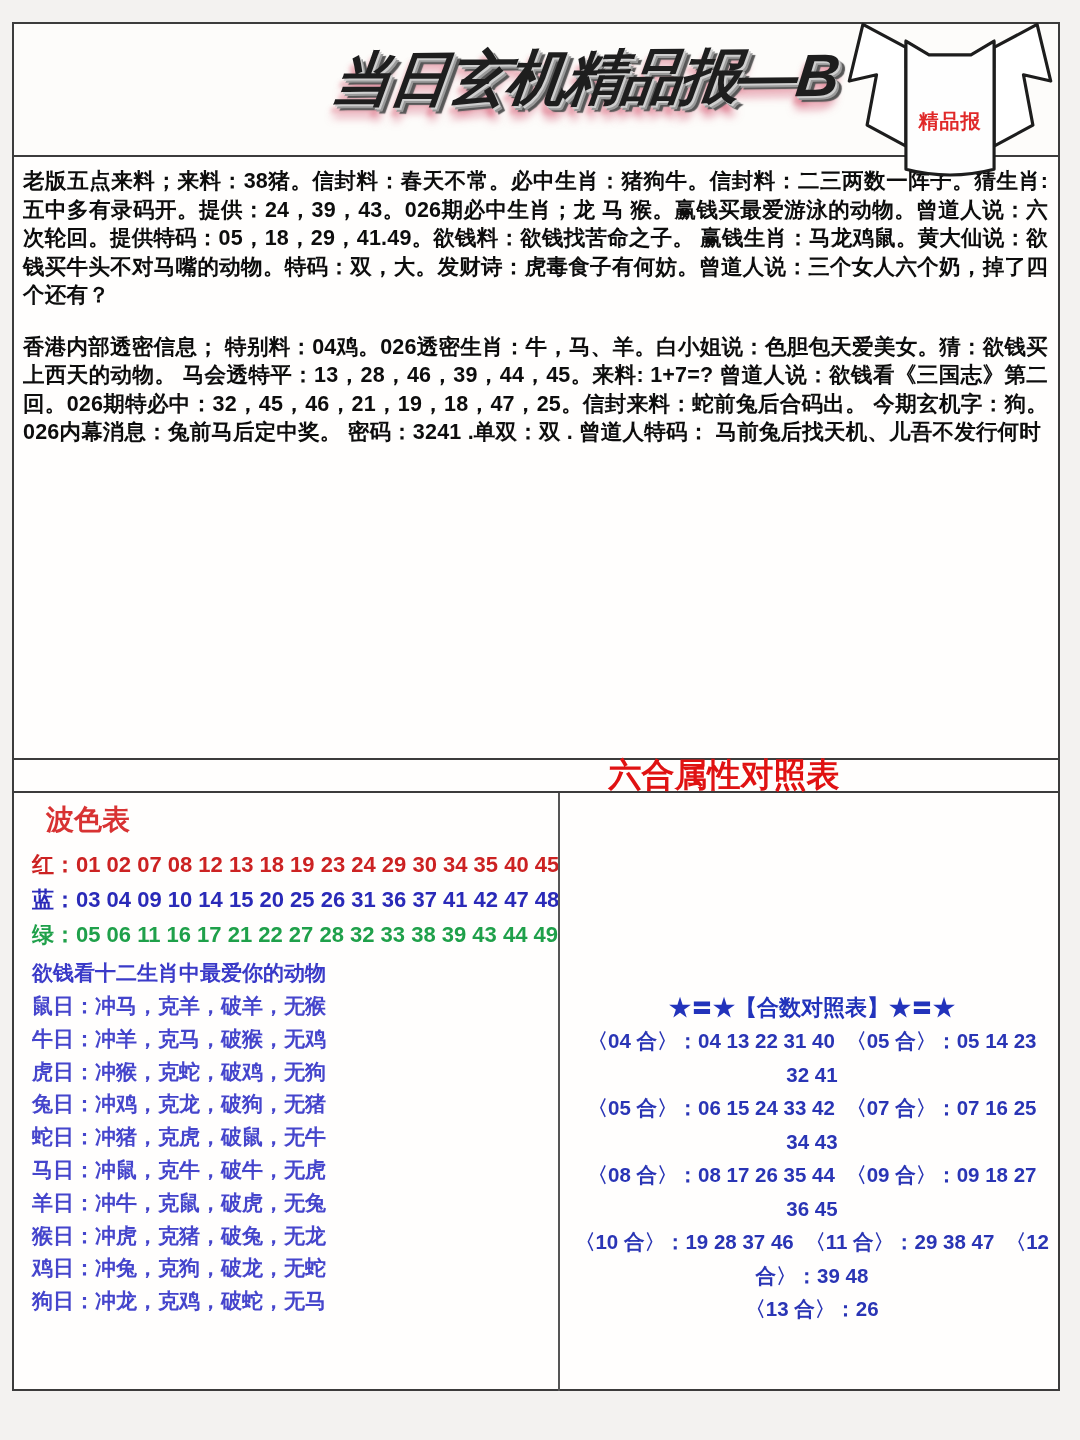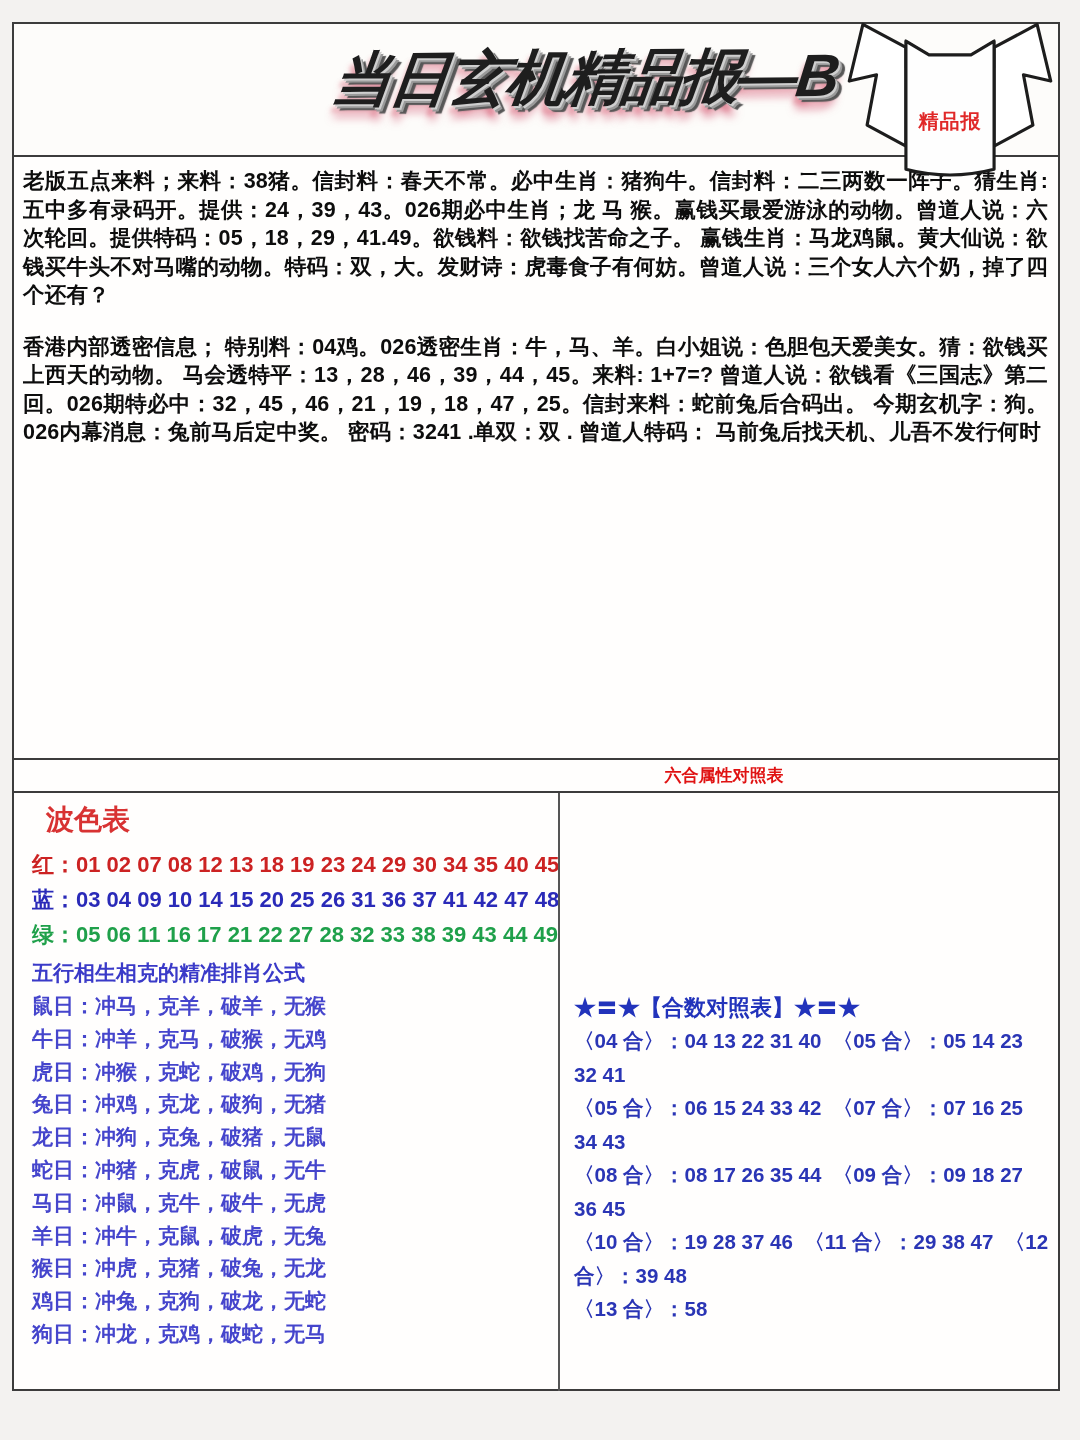--- a/index.html
+++ b/index.html
@@ -19,26 +19,26 @@
                   color:#e02828; font-size:20px; font-weight:bold; white-space:nowrap; letter-spacing:1px; }
 
   
   .body-text { height:603px; box-sizing:border-box; border-bottom:2px solid #3c3c3c; padding:10px 10px 0 9px; overflow:hidden; }
   .para { margin:0 0 23px 0; font-size:21.5px; font-weight:bold; line-height:28.5px; color:#0d0d0d;
           text-align:justify; letter-spacing:0.2px; }
 
   
   .section-strip { position:relative; height:31px; border-bottom:2px solid #3c3c3c; }
   .section-title { position:absolute; left:68%; top:50%; transform:translate(-50%,-52%);
-                   color:#e01212; font-size:17px; font-weight:bold; white-space:nowrap; }
+                   color:#e01212; font-size:33px; font-weight:bold; white-space:nowrap; }
 
   
   .columns { display:flex; height:598px; }
   .left-col { width:546px; box-sizing:border-box; border-right:2px solid #555; padding:6px 6px 0 18px; overflow:hidden; }
-  .right-col { flex:1; box-sizing:border-box; padding:0 8px 0 14px; overflow:hidden; }
+  .right-col { flex:1; box-sizing:border-box; padding:0 8px 0 14px; overflow:hidden;text-align:center; }
 
   .bose-title { color:#d83232; font-size:28px; font-weight:bold; margin:2px 0 8px 14px; }
   .bose-row { font-size:22px; font-weight:bold; line-height:35px; white-space:nowrap; }
   .c-red   { color:#cc2222; }
   .c-blue  { color:#2a2ab8; }
   .c-green { color:#1fa04a; }
   .formula-title { color:#3a3ac8; font-size:21px; font-weight:bold; margin:7px 0 3px 0; }
   .zodiac-row { color:#4545cc; font-size:21px; font-weight:bold; line-height:32.8px; white-space:nowrap; }
 
   .rc-spacer { height:198px; }
@@ -81,40 +81,39 @@
         <div class="bose-row c-red">
           <span>红：</span><span>01 02 07 08 12 13 18 19 23 24 29 30 34 35 40 45 46</span>
         </div>
         <div class="bose-row c-blue">
           <span>蓝：</span><span>03 04 09 10 14 15 20 25 26 31 36 37 41 42 47 48</span>
         </div>
         <div class="bose-row c-green">
           <span>绿：</span><span>05 06 11 16 17 21 22 27 28 32 33 38 39 43 44 49</span>
         </div>
 
-        <div class="formula-title">五行相生相克的精准排肖公式</div>
+        <div class="formula-title">欲钱看十二生肖中最爱你的动物</div>
         <div class="zodiac-row">鼠日：冲马，克羊，破羊，无猴</div>
         <div class="zodiac-row">牛日：冲羊，克马，破猴，无鸡</div>
         <div class="zodiac-row">虎日：冲猴，克蛇，破鸡，无狗</div>
         <div class="zodiac-row">兔日：冲鸡，克龙，破狗，无猪</div>
-        <div class="zodiac-row">龙日：冲狗，克兔，破猪，无鼠</div>
         <div class="zodiac-row">蛇日：冲猪，克虎，破鼠，无牛</div>
         <div class="zodiac-row">马日：冲鼠，克牛，破牛，无虎</div>
         <div class="zodiac-row">羊日：冲牛，克鼠，破虎，无兔</div>
         <div class="zodiac-row">猴日：冲虎，克猪，破兔，无龙</div>
         <div class="zodiac-row">鸡日：冲兔，克狗，破龙，无蛇</div>
         <div class="zodiac-row">狗日：冲龙，克鸡，破蛇，无马</div>
       </div>
 
       <div class="right-col">
         <div class="rc-spacer"></div>
         <div class="hesum-header">★〓★【合数对照表】★〓★</div>
         <div class="hesum-row">〈04 合〉：04 13 22 31 40  〈05 合〉：05 14 23 32 41</div>
         <div class="hesum-row">〈05 合〉：06 15 24 33 42  〈07 合〉：07 16 25 34 43</div>
         <div class="hesum-row">〈08 合〉：08 17 26 35 44  〈09 合〉：09 18 27 36 45</div>
         <div class="hesum-row">〈10 合〉：19 28 37 46  〈11 合〉：29 38 47  〈12 合〉：39 48</div>
-        <div class="hesum-row">〈13 合〉：58</div>
+        <div class="hesum-row">〈13 合〉：26</div>
 
       </div>
 
     </div>
   </div>
 </div>
 
 </body></html>

